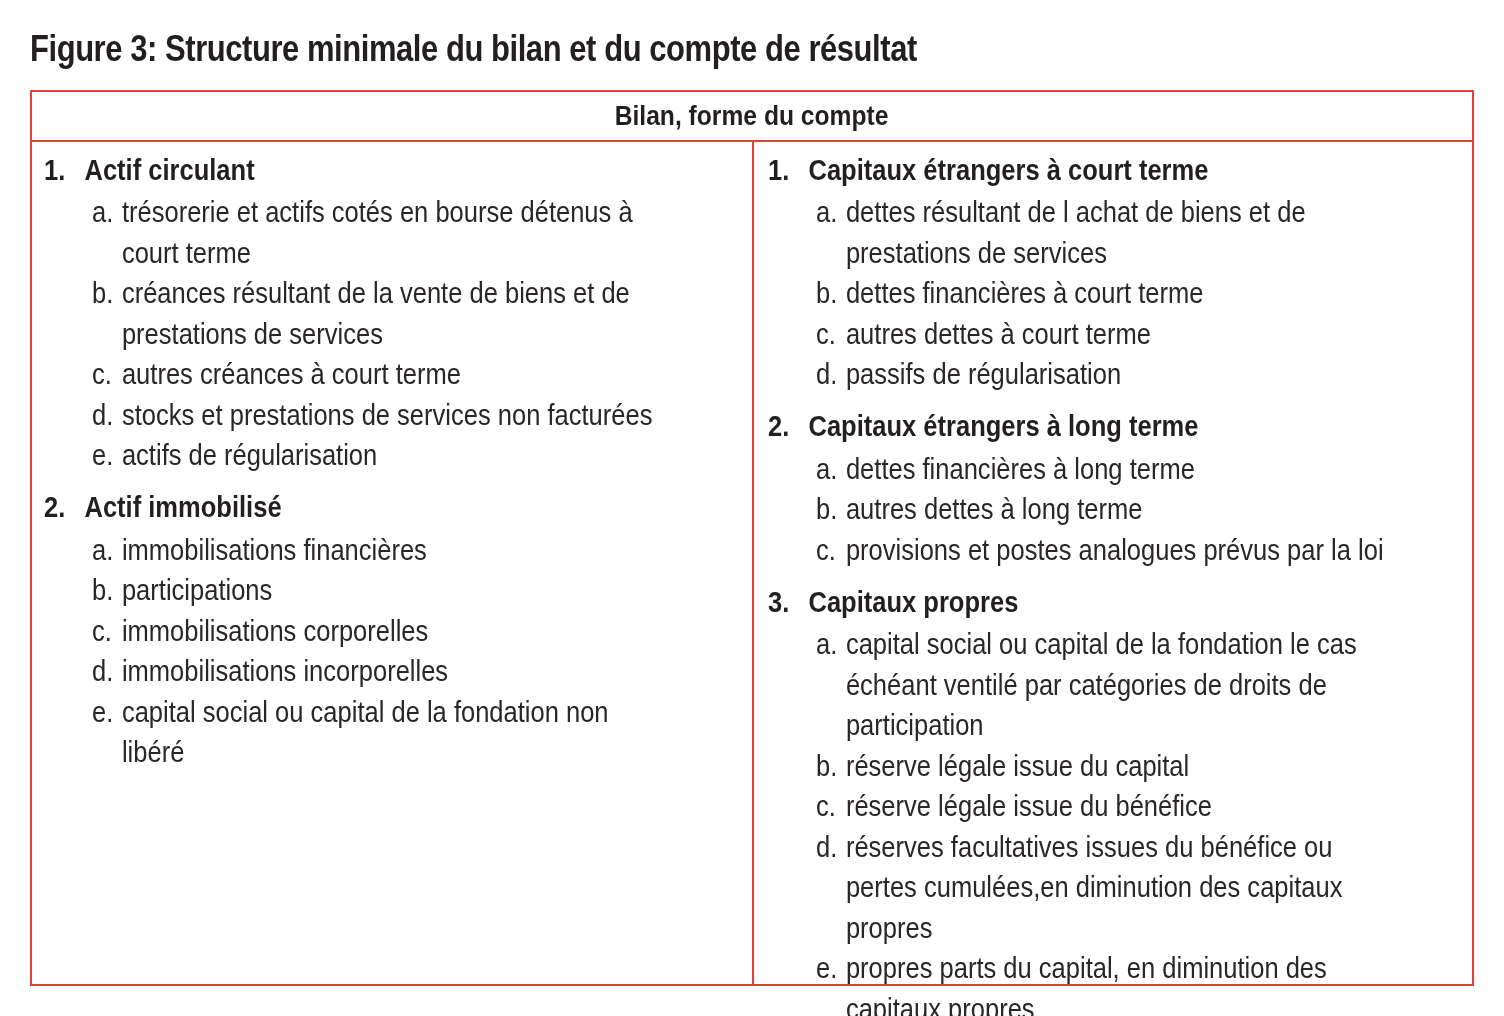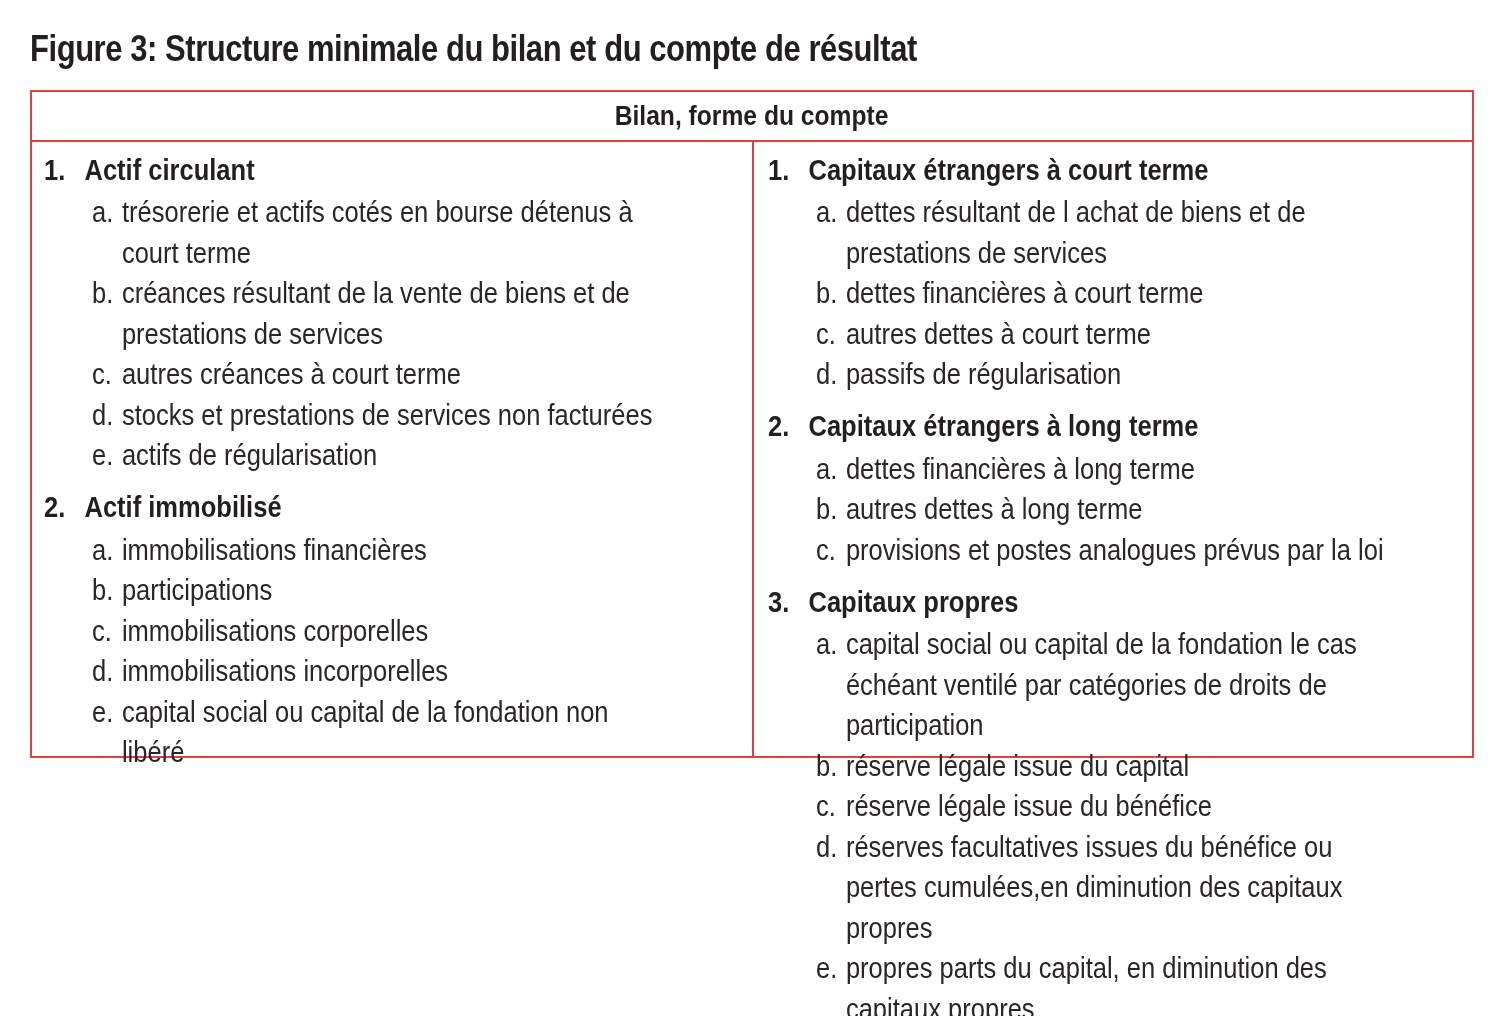--- a/index.html
+++ b/index.html
@@ -1,20 +1,20 @@
 <!DOCTYPE html>
 <html><head>
 <meta charset="utf-8">
 <style>
   html, body { margin: 0; padding: 0; background: #ffffff; }
   body { width: 1504px; height: 1016px; position: relative; overflow: hidden;
          font-family: "Liberation Sans Narrow", "Liberation Sans", sans-serif; color: #231f20; }
   .title { position: absolute; left: 30px; top: 28px; font-size: 36px; font-weight: bold;
            letter-spacing: -0.5px; transform: scaleX(0.86); transform-origin: left top; white-space: nowrap; }
-  .table { position: absolute; left: 30px; top: 90px; width: 1444px; height: 668px;
+  .table { position: absolute; left: 30px; top: 90px; width: 1444px; height: 896px;
            border: 2px solid #e0403e; box-sizing: border-box; }
   .table-header { height: 50px; border-bottom: 2px solid #e0403e; box-sizing: border-box;
                   display: flex; align-items: center; justify-content: center;
                   font-size: 28px; font-weight: bold; }
   .table-header span { display: inline-block; transform: scaleX(0.88); }
   .cols { position: absolute; top: 50px; left: 0; right: 0; bottom: 0; display: flex; }
   .col { box-sizing: border-box; padding-top: 6px; }
   .col-left { width: 722px; border-right: 2px solid #e0403e; padding-left: 12px; }
   .col-right { flex: 1; padding-left: 14px; }
   .section { margin-bottom: 10px; }

